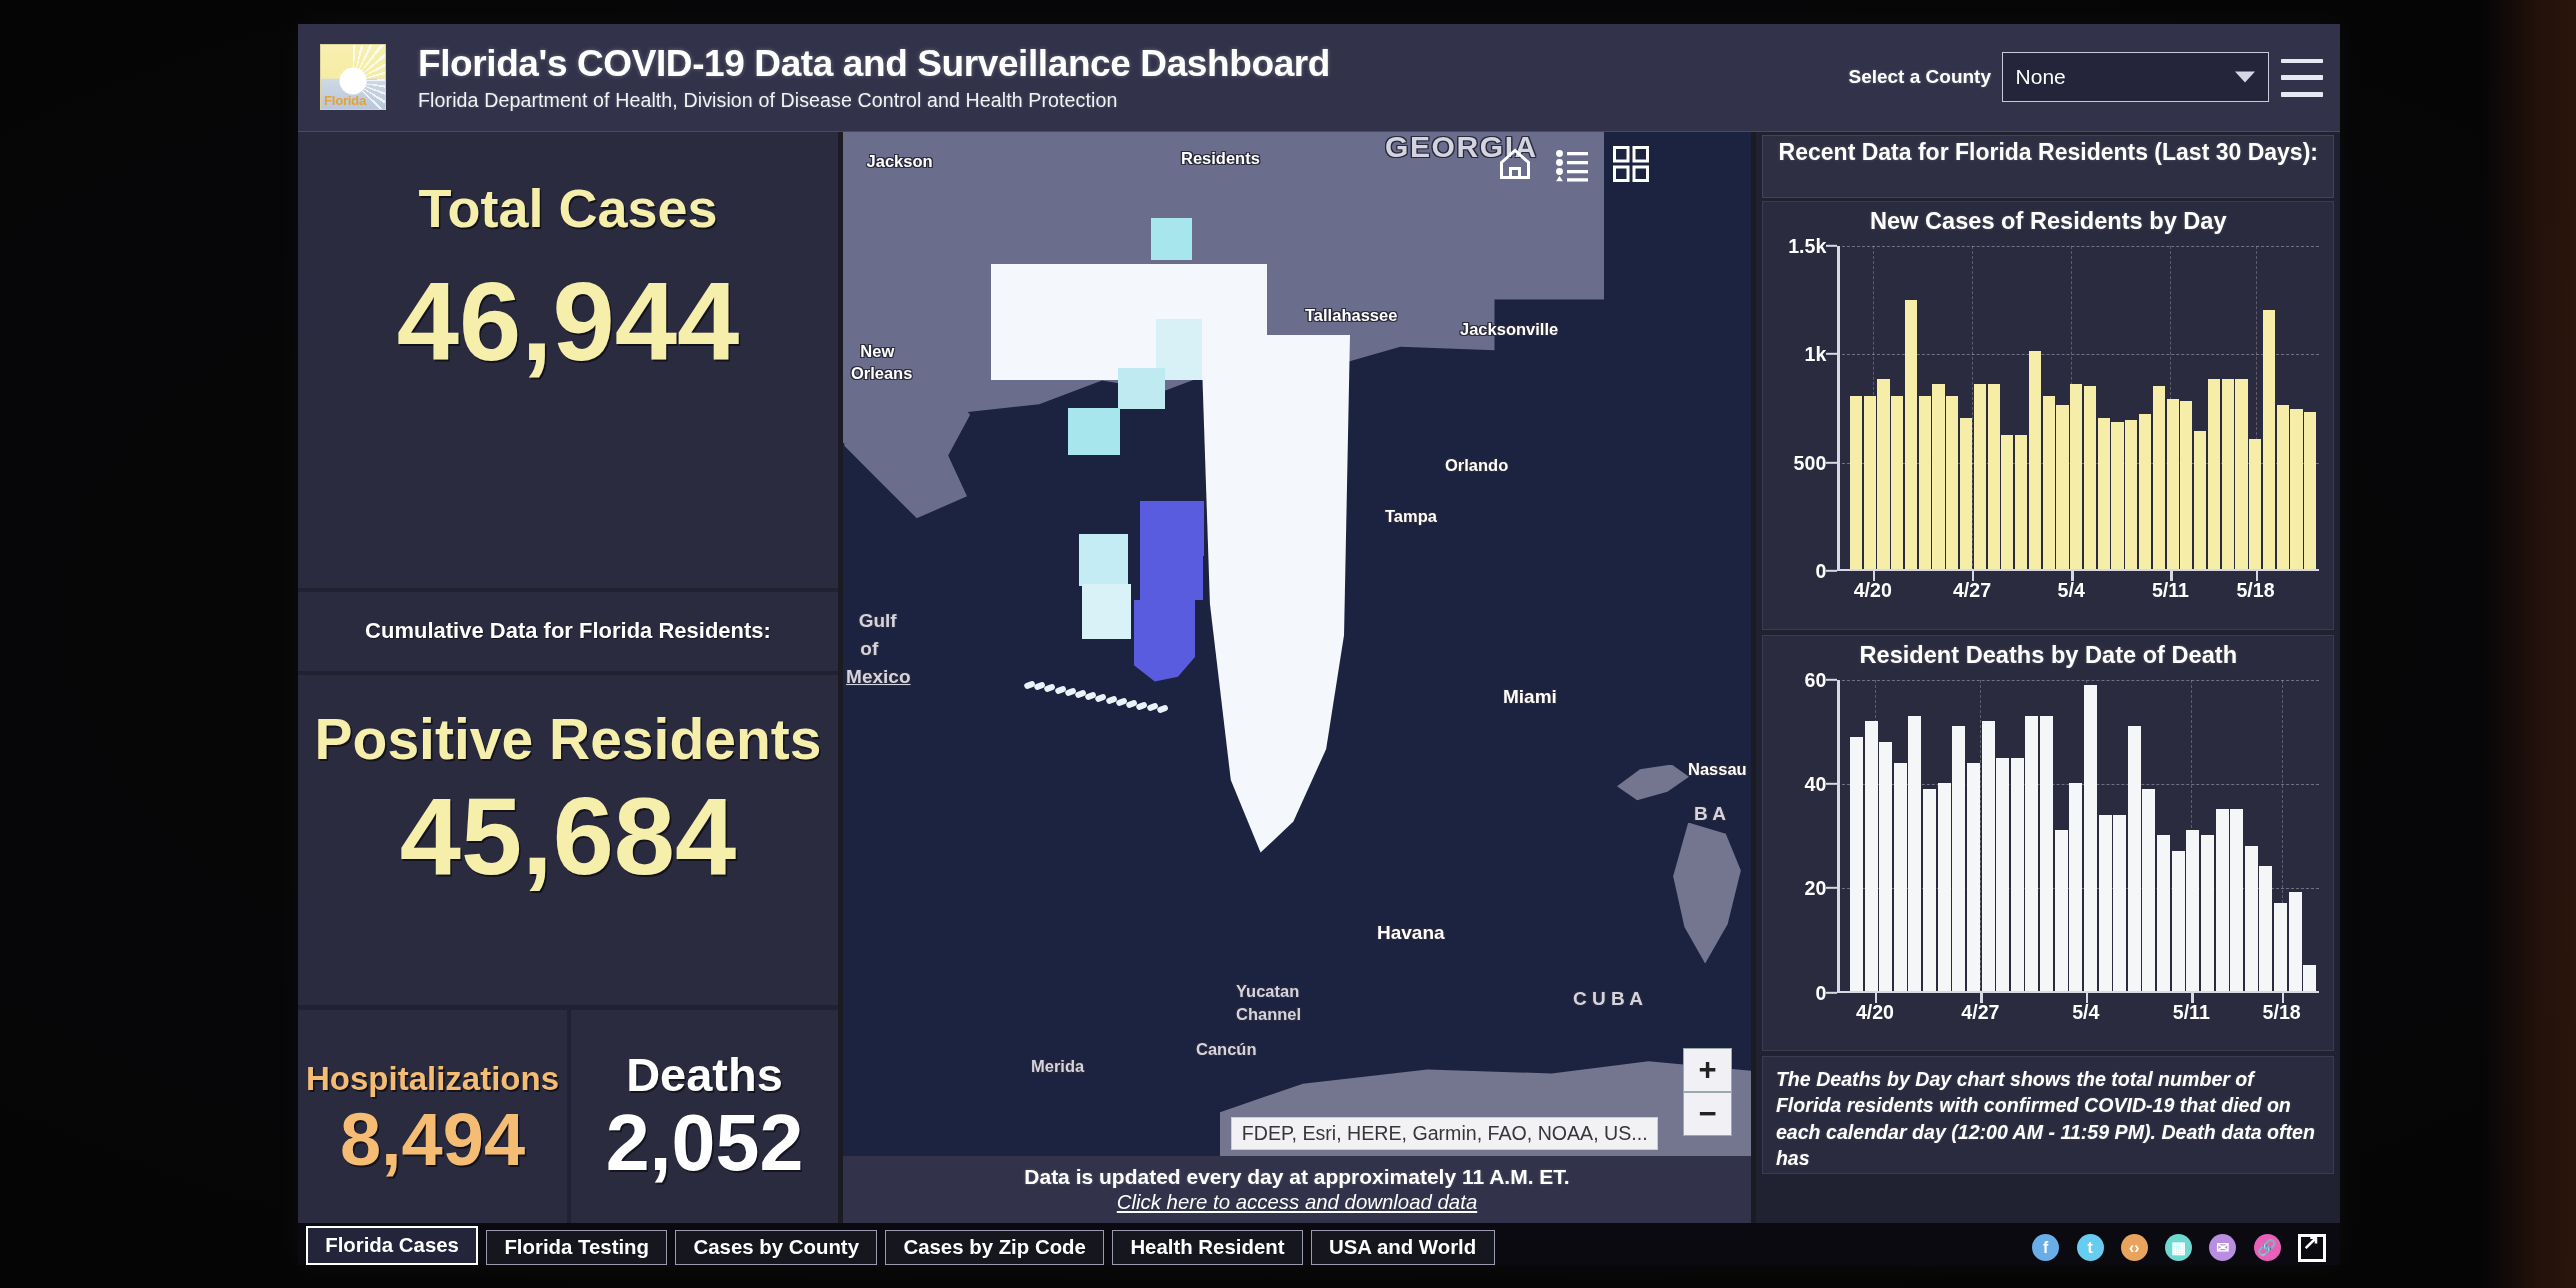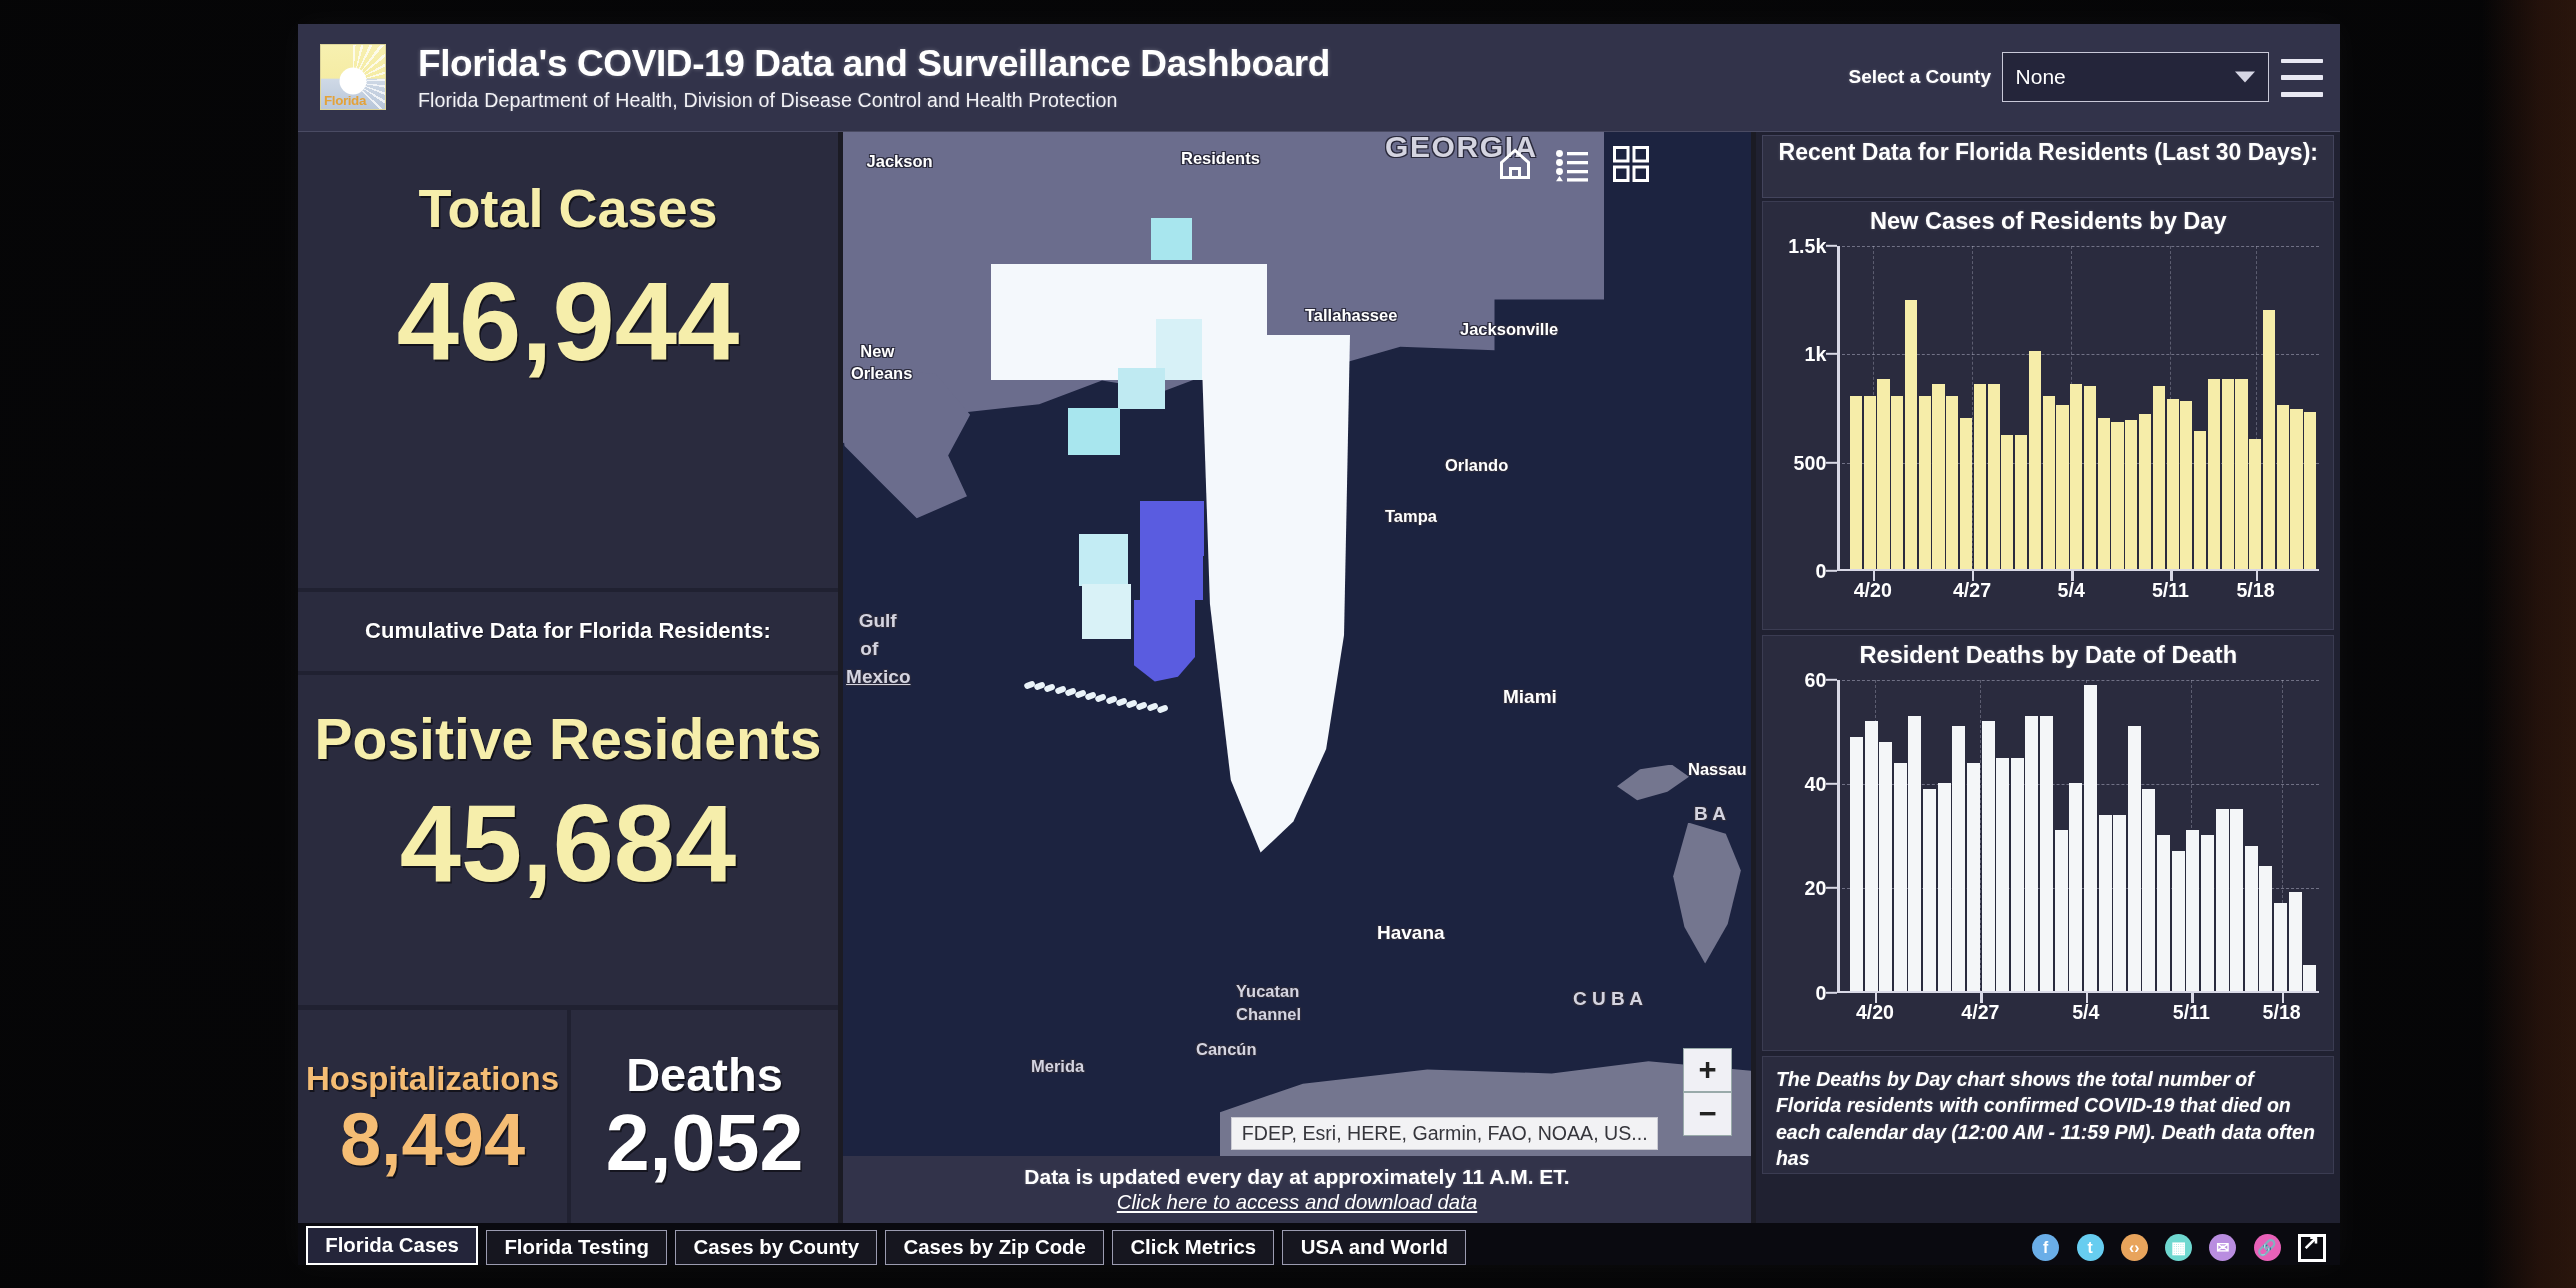--- a/index.html
+++ b/index.html
@@ -91,21 +91,21 @@
 
   #blk-total { top:0; height:456px; padding-top:49px; }
   #blk-total .stat-title { font-size:54px; }
   #blk-total .stat-num { font-size:112px; margin-top:30px; }
 
   #blk-cumu { top:460px; height:79px; display:flex; align-items:center; justify-content:center; }
   #blk-cumu .lbl { color:#ffffff; font-size:22px; font-weight:bold; text-shadow:0.8px 0.8px 0 rgba(0,0,0,.5); }
 
   #blk-pos { top:543px; height:330px; padding-top:35px; }
   #blk-pos .stat-title { font-size:57px; }
-  #blk-pos .stat-num { font-size:110px; margin-top:20px; }
+  #blk-pos .stat-num { font-size:110px; margin-top:13px; }
 
   #blk-hosp { top:878px; left:0; width:269px; height:214px; padding-top:52px; }
   #blk-hosp .stat-title { font-size:33px; }
   #blk-hosp .stat-num { font-size:74px; margin-top:7.9px; }
 
   #blk-death { top:878px; left:273px; width:267px; height:214px; padding-top:41px; }
   #blk-death .stat-title { font-size:47px; }
   #blk-death .stat-num { font-size:79px; margin-top:4.7px; }
 
   
@@ -520,21 +520,21 @@
       <div id="deaths-note">The Deaths by Day chart shows the total number of Florida residents with confirmed COVID-19 that died on each calendar day (12:00 AM - 11:59 PM). Death data often has</div>
     </div>
   </div>
 
   <div id="tabbar">
     <div id="tabs-holder" style="display:flex; align-items:flex-end;">
           <div class="tab active">Florida Cases</div>
           <div class="tab">Florida Testing</div>
           <div class="tab">Cases by County</div>
           <div class="tab">Cases by Zip Code</div>
-          <div class="tab">Click Metrics</div>
+          <div class="tab">Health Resident</div>
           <div class="tab">USA and World</div>
         </div>
     <div id="share">
           <div class="sicon" style="background: rgb(106, 174, 232);">f</div>
           <div class="sicon" style="background: rgb(103, 205, 240);">t</div>
           <div class="sicon" style="background: rgb(232, 164, 92);">‹›</div>
           <div class="sicon" style="background: rgb(111, 216, 208);">▦</div>
           <div class="sicon" style="background: rgb(185, 141, 224);">✉</div>
           <div class="sicon" style="background: rgb(232, 97, 184);">🔗</div>
           <div id="ext-icon"></div>

